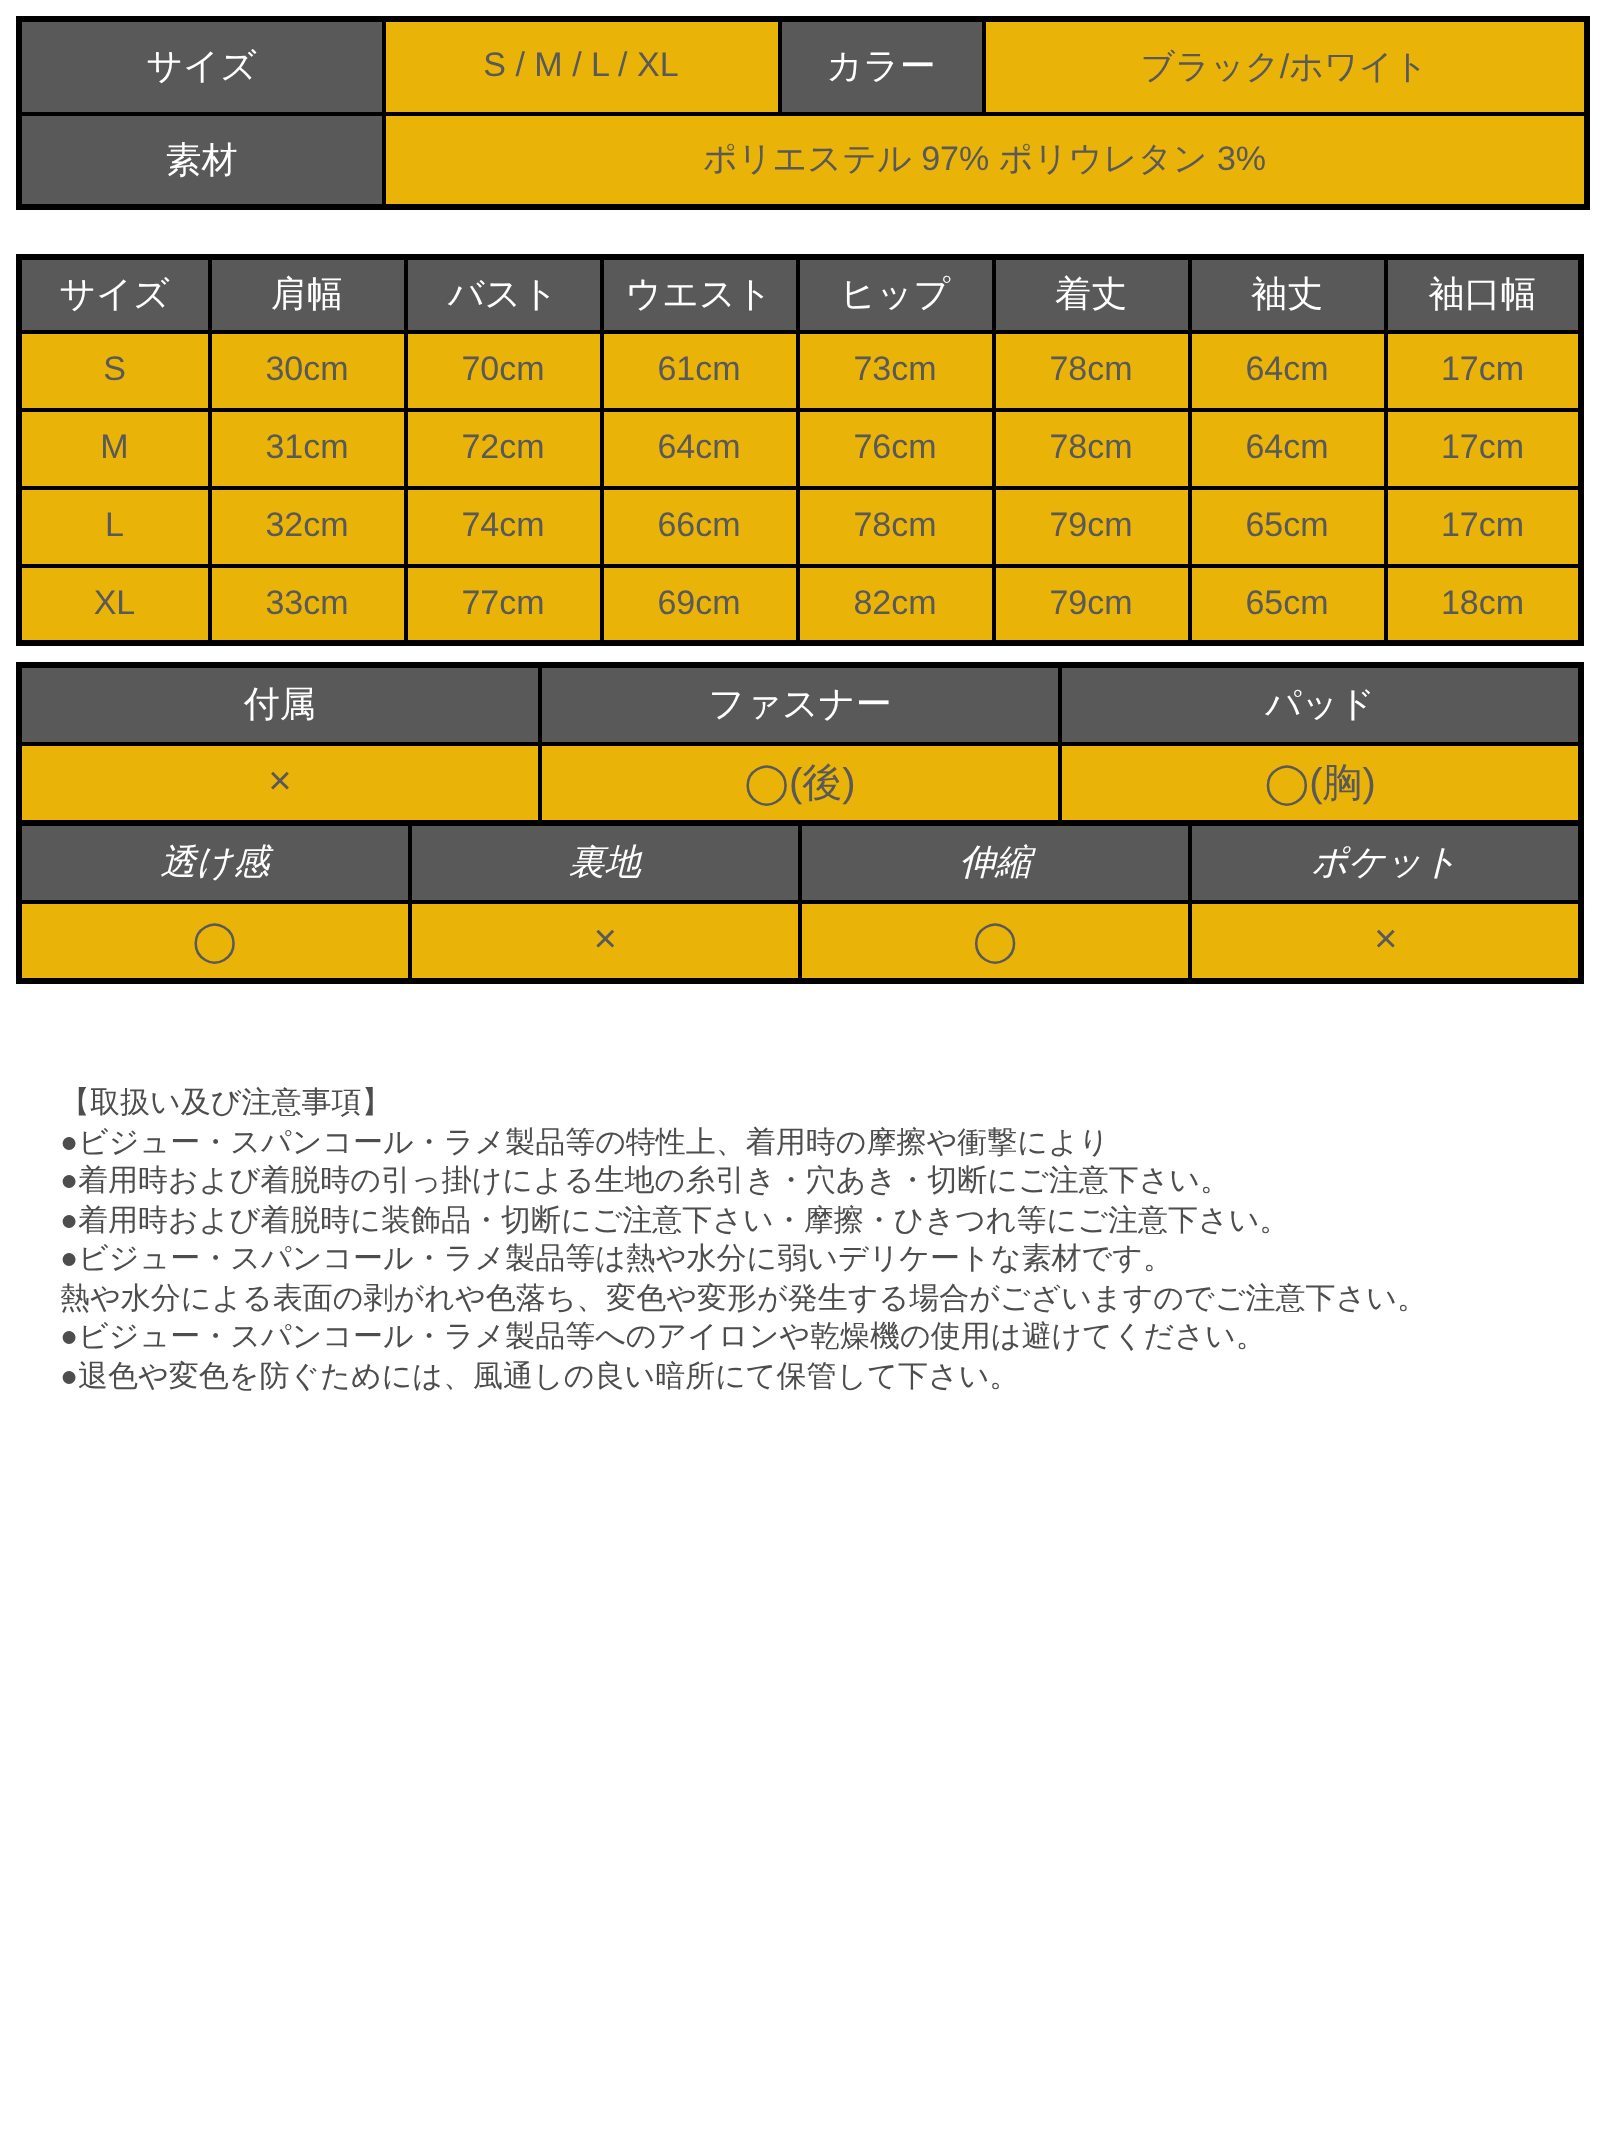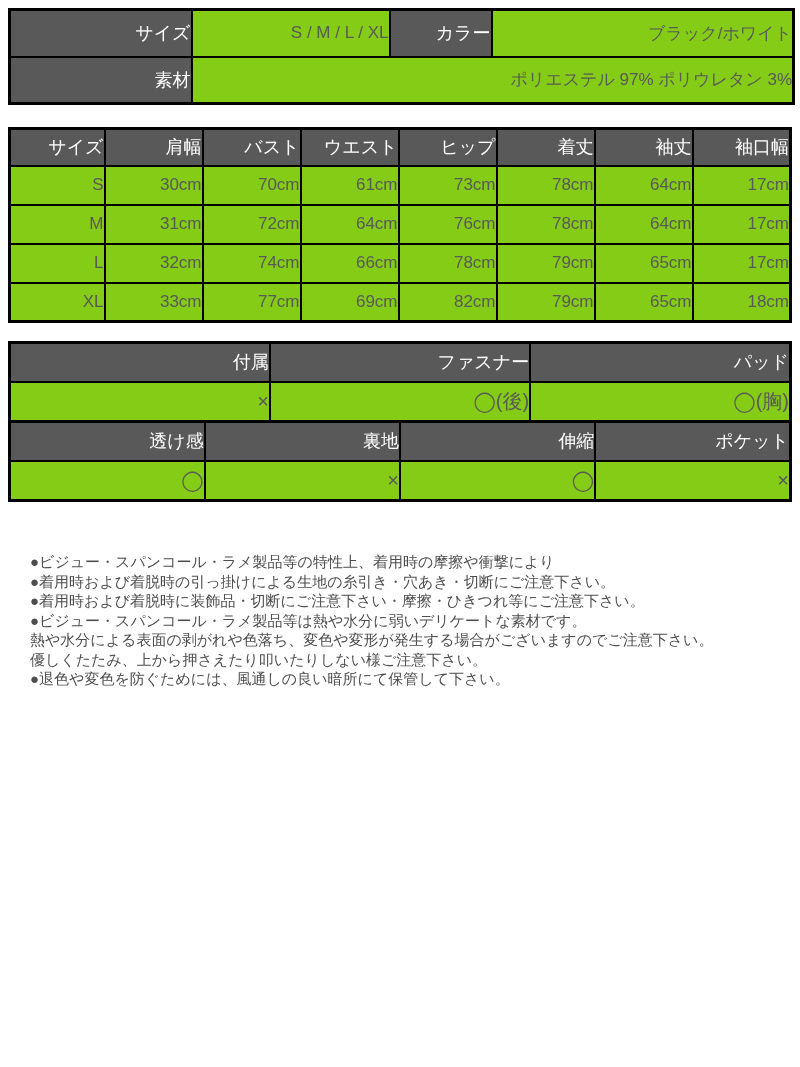--- a/index.html
+++ b/index.html
@@ -16,48 +16,48 @@
   .wrap { padding: 8px; }
 
   table {
     width: 784px;
     border-collapse: collapse;
     table-layout: fixed;
     border: 3px solid #000;
   }
   td, th {
     border: 2px solid #000;
-    text-align: right;
+    text-align: center;
     vertical-align: middle;
     font-weight: normal;
     overflow: hidden;
     white-space: nowrap;
   }
   .hcell {
     background: #595959;
     color: #ffffff;
     font-size: 18px;
   }
   .vcell {
-    background: #84cc16;
+    background: #eab308;
     color: #595959;
     font-size: 17px;
   }
 
   
   .spec-table tr { height: 47px; }
 
   
   .size-chart { margin-top: 22px; }
   .size-chart tr.head { height: 37px; }
   .size-chart tr.data { height: 39px; }
 
   
-  .features-a { margin-top: 18px; padding-left: 28px; }
-  .features-b { margin-top: -3px; }
+  .features-a { margin-top: 8px; padding-left: 28px; }
+  .features-b { margin-top: -3px; font-style: italic; }
   .features-a tr.head, .features-b tr.head { height: 39px; }
   .features-a tr.data, .features-b tr.data { height: 40px; }
   .sym { font-size: 20px; }
 
   
   .care-notes {
     margin: 50px 0 0 22px;
     color: #4d4d4d;
     font-size: 15px;
     line-height: 19.5px;
@@ -181,22 +181,23 @@
     <tr class="data">
       <td class="vcell sym">◯</td>
       <td class="vcell sym">×</td>
       <td class="vcell sym">◯</td>
       <td class="vcell sym">×</td>
     </tr>
   </tbody>
     </table>
 
   <div class="care-notes">
+    <p>【取扱い及び注意事項】</p>
     <p>●ビジュー・スパンコール・ラメ製品等の特性上、着用時の摩擦や衝撃により</p>
     <p>●着用時および着脱時の引っ掛けによる生地の糸引き・穴あき・切断にご注意下さい。</p>
     <p>●着用時および着脱時に装飾品・切断にご注意下さい・摩擦・ひきつれ等にご注意下さい。</p>
     <p>●ビジュー・スパンコール・ラメ製品等は熱や水分に弱いデリケートな素材です。</p>
     <p>熱や水分による表面の剥がれや色落ち、変色や変形が発生する場合がございますのでご注意下さい。</p>
-    <p>優しくたたみ、上から押さえたり叩いたりしない様ご注意下さい。</p>
+    <p>●ビジュー・スパンコール・ラメ製品等へのアイロンや乾燥機の使用は避けてください。</p>
     <p>●退色や変色を防ぐためには、風通しの良い暗所にて保管して下さい。</p>
   </div>
 
 </div>
 
 </body></html>

